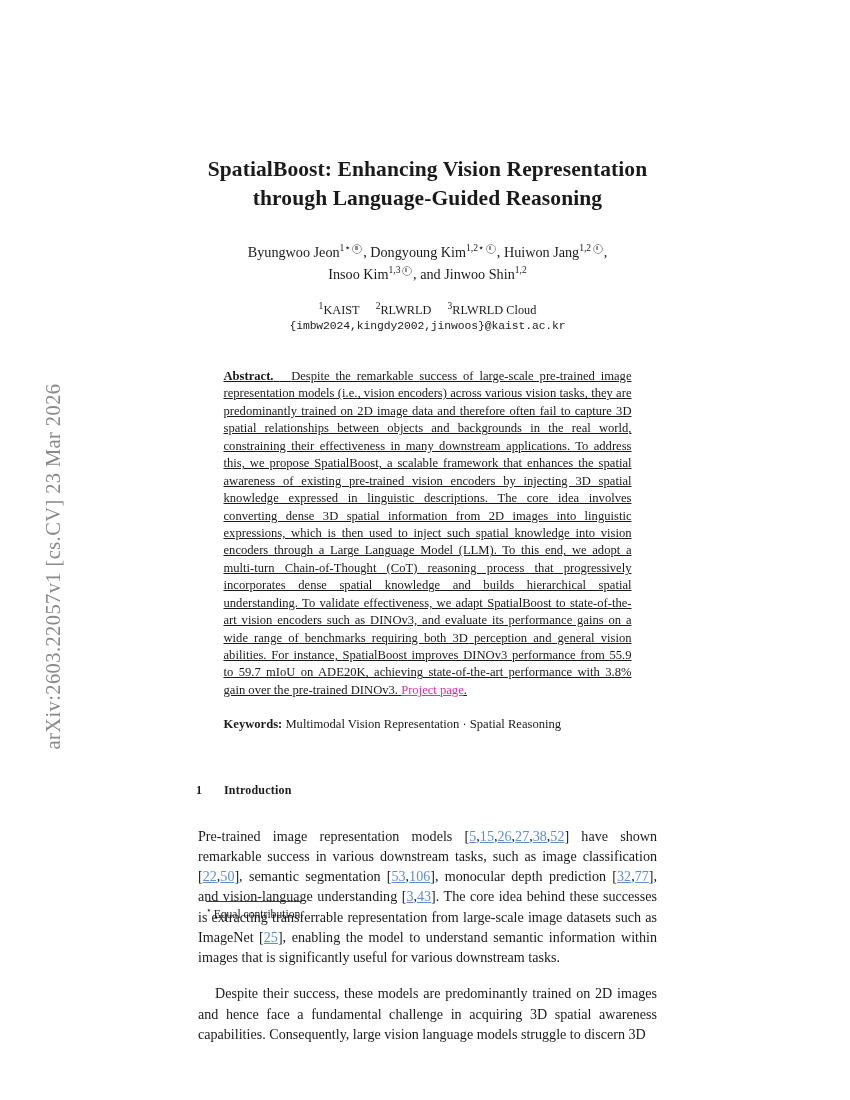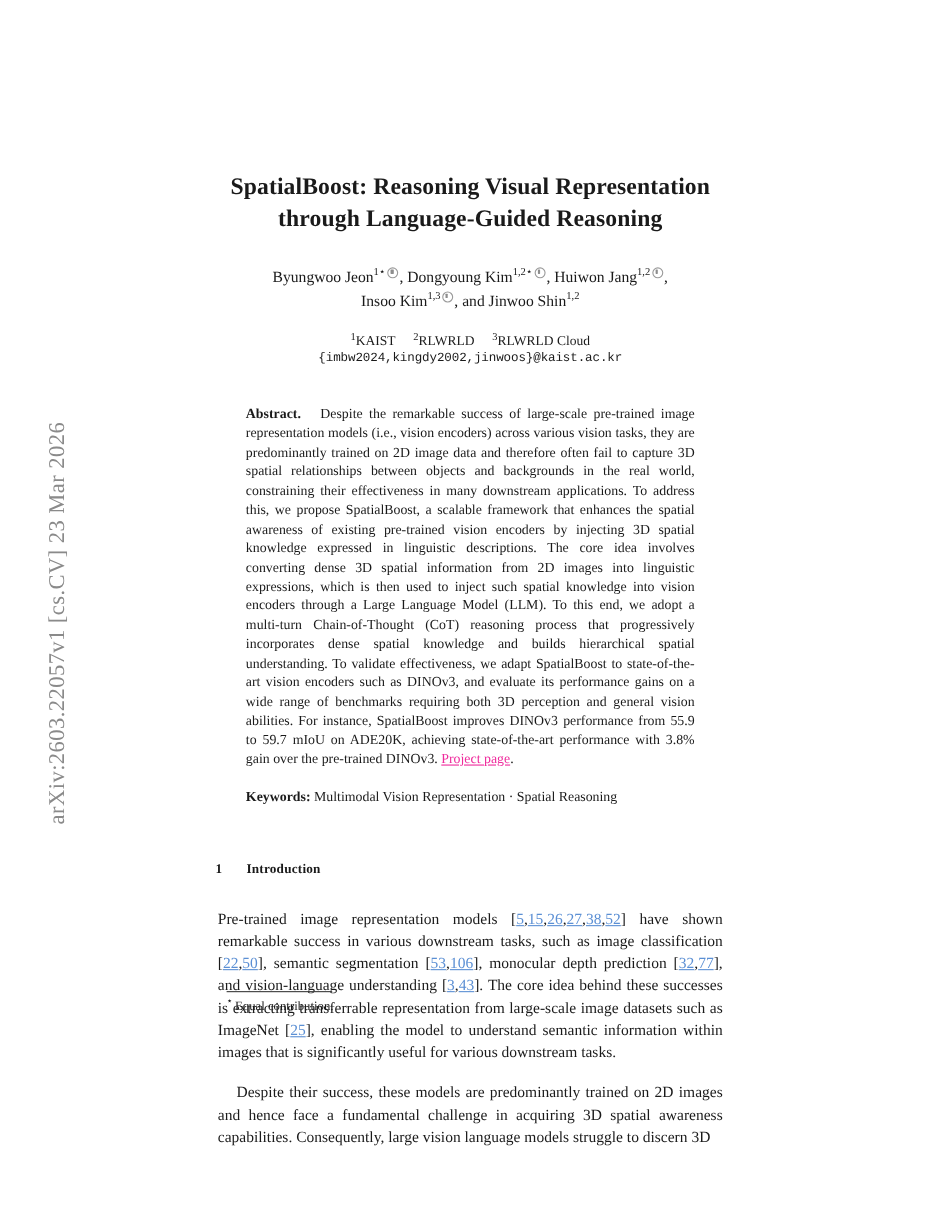--- a/index.html
+++ b/index.html
@@ -112,20 +112,21 @@
   
   #abstract-block {
     margin: 0 auto;
     padding-top: 36px;
     width: 408px;
     font-size: 12.6px;
     line-height: 1.385;
     text-align: justify;
     text-justify: inter-word;
     hyphens: manual;
+    text-decoration: underline;
   }
   #abstract-block .lead { font-weight: bold; }
   .linkpink { color: #ef2a9c; }
 
   #keywords-block {
     margin: 0 auto;
     padding-top: 17px;
     width: 408px;
     font-size: 12.6px;
     line-height: 1.385;
@@ -182,21 +183,21 @@
 </head>
 <body>
 
 <div id="page">
 
   <div id="arxiv-stamp">arXiv:2603.22057v1  [cs.CV]  23 Mar 2026</div>
 
   <div id="content">
 
     <h1 class="title">
-      <span>SpatialBoost: Reasoning Visual Representation</span><br>
+      <span>SpatialBoost: Enhancing Vision Representation</span><br>
       <span>through Language-Guided Reasoning</span>
     </h1>
 
     <div class="authors"><span><span>Byungwoo Jeon</span><span class="sup">1</span><span class="star">⋆</span><span class="orcid"></span><span>, </span></span><span><span>Dongyoung Kim</span><span class="sup">1,2</span><span class="star">⋆</span><span class="orcid"></span><span>, </span></span><span><span>Huiwon Jang</span><span class="sup">1,2</span><span class="orcid"></span><span>,</span></span><br><span><span>Insoo Kim</span><span class="sup">1,3</span><span class="orcid"></span><span>, and </span></span><span><span>Jinwoo Shin</span><span class="sup">1,2</span></span></div>
 
     <div class="affiliations"><span><span class="sup">1</span><span>KAIST</span></span><span class="aff-gap"></span><span><span class="sup">2</span><span>RLWRLD</span></span><span class="aff-gap"></span><span><span class="sup">3</span><span>RLWRLD Cloud</span></span></div>
 
     <div class="email">{imbw2024,kingdy2002,jinwoos}@kaist.ac.kr</div>
 
     <div id="abstract-block">

